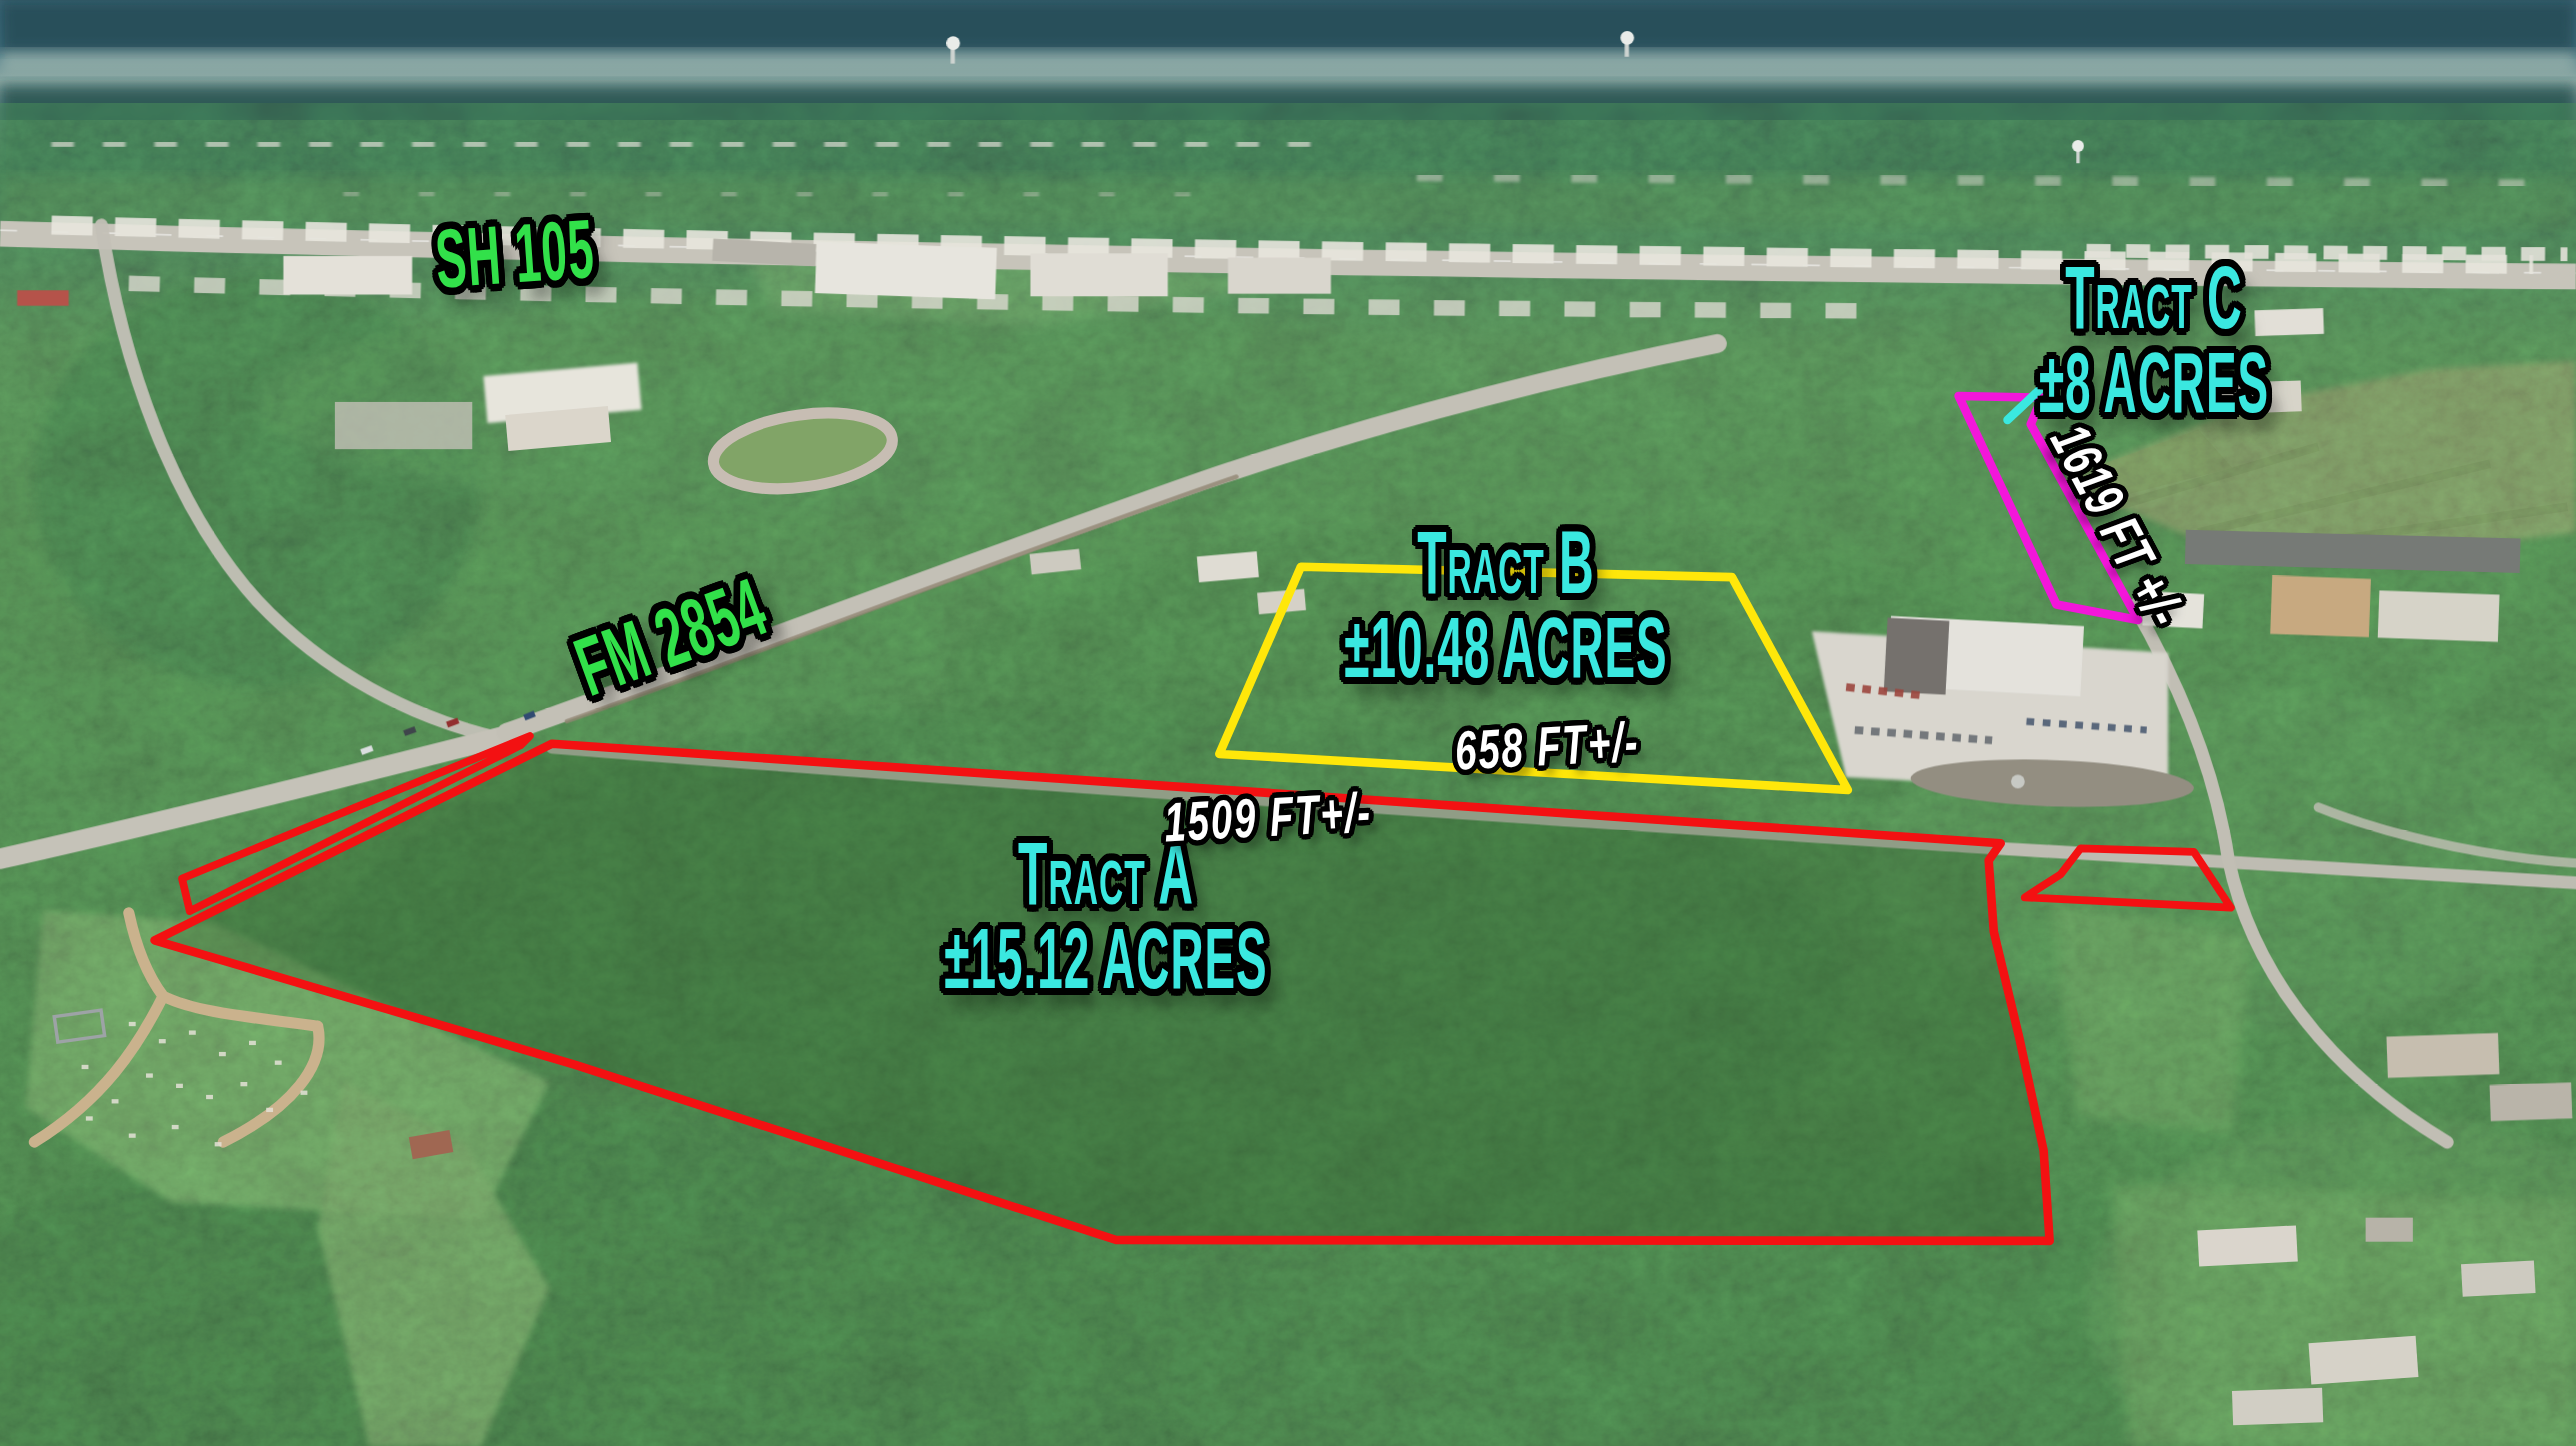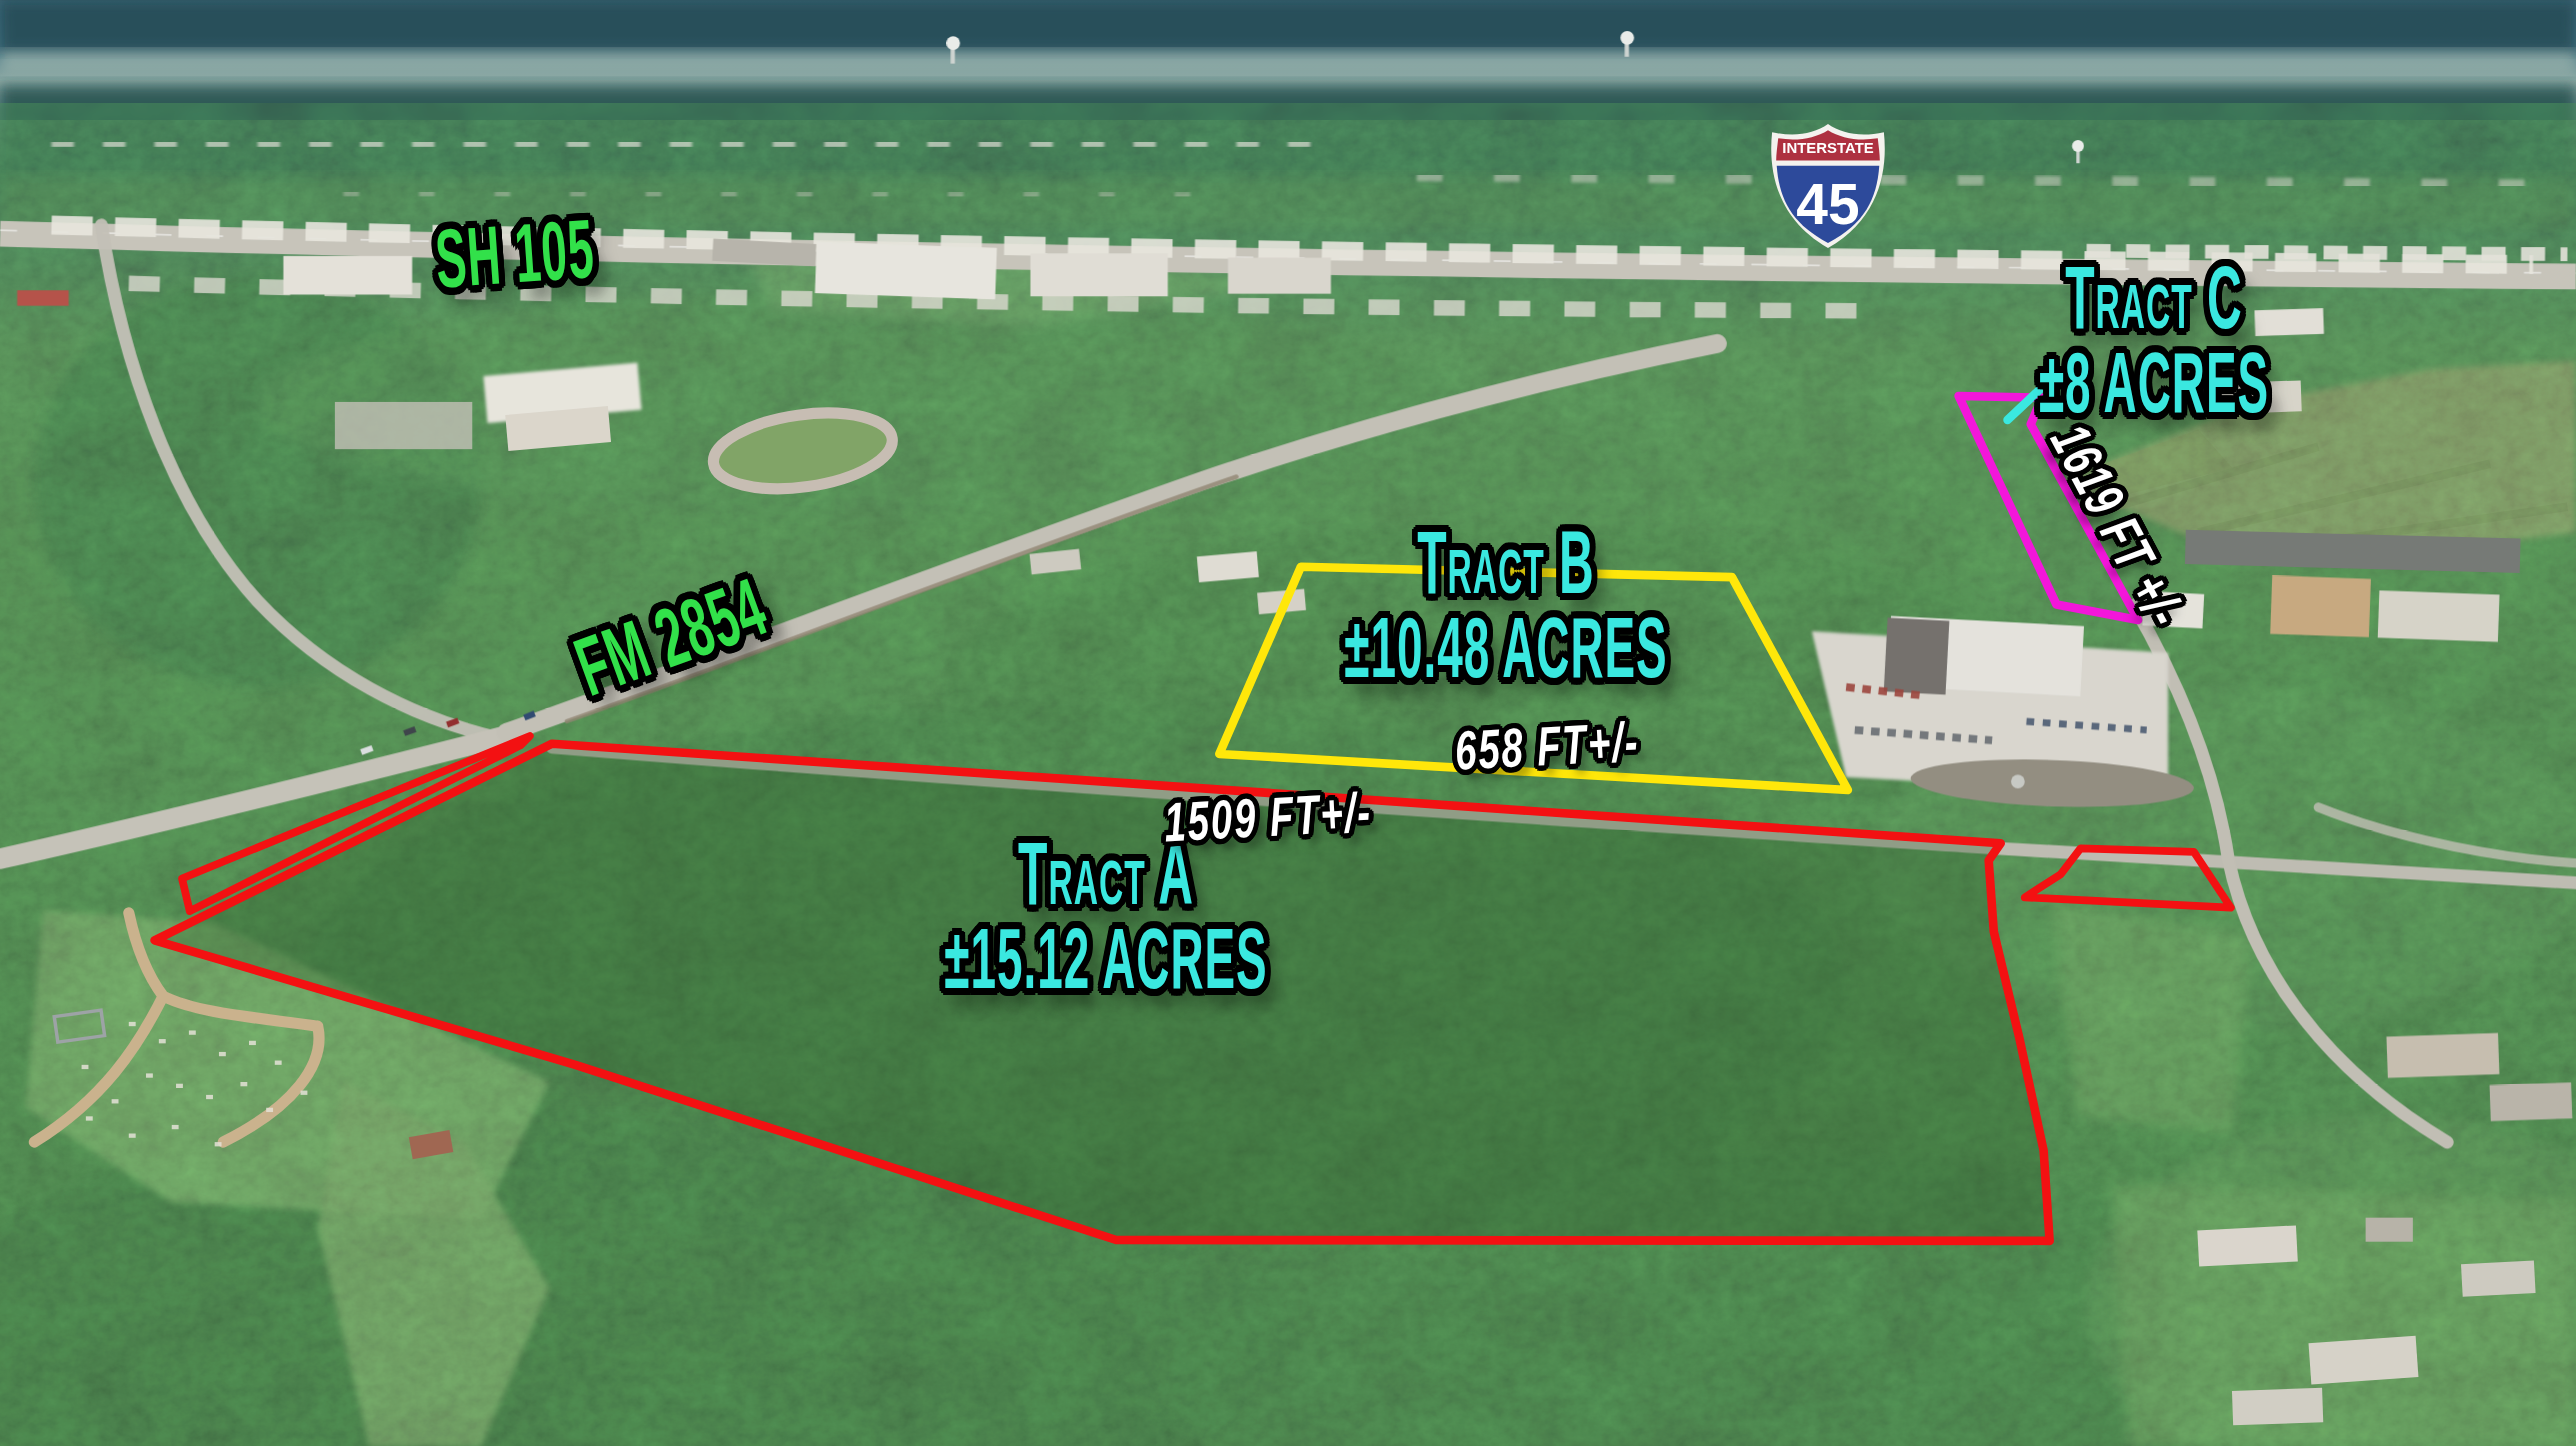--- a/index.html
+++ b/index.html
@@ -266,24 +266,15 @@
     <div class="l1">Tract A</div>
     <div class="l2">±15.12 ACRES</div>
   </div>
 
   <div class="lbl measure stroke-med" id="lbl-1509">1509 FT+/-</div>
 
   <div class="lbl measure stroke-med" id="lbl-658">658 FT+/-</div>
 
   <div class="lbl measure stroke-med" id="lbl-1619">1619 FT +/-</div>
 
-  <div id="shield-45">
-    <svg viewBox="0 0 120 126" width="122" height="128">
-      <path d="M60,2 C74,12 94,15 115,10 C119,47 111,95 60,124 C9,95 1,47 5,10 C26,15 46,12 60,2 Z" fill="#f4f2ee"></path>
-      <path d="M60,8 C73,16 90,19 109,16 C110,25 111,32 111,38 L9,38 C9,32 10,25 11,16 C30,19 47,16 60,8 Z" fill="#ae3140"></path>
-      <path d="M9.5,43 L110.5,43 C108,76 96,100 60,119 C24,100 12,76 9.5,43 Z" fill="#2d4a9b"></path>
-      <text x="60" y="31" text-anchor="middle" font-family="Liberation Sans, sans-serif" font-size="14" font-weight="bold" fill="#ffffff" textLength="90" lengthAdjust="spacingAndGlyphs">INTERSTATE</text>
-      <text x="60" y="100" text-anchor="middle" font-family="Liberation Sans, sans-serif" font-size="56" font-weight="bold" fill="#ffffff">45</text>
-    </svg>
-  </div>
 
 </div>
 
 
 </body></html>

